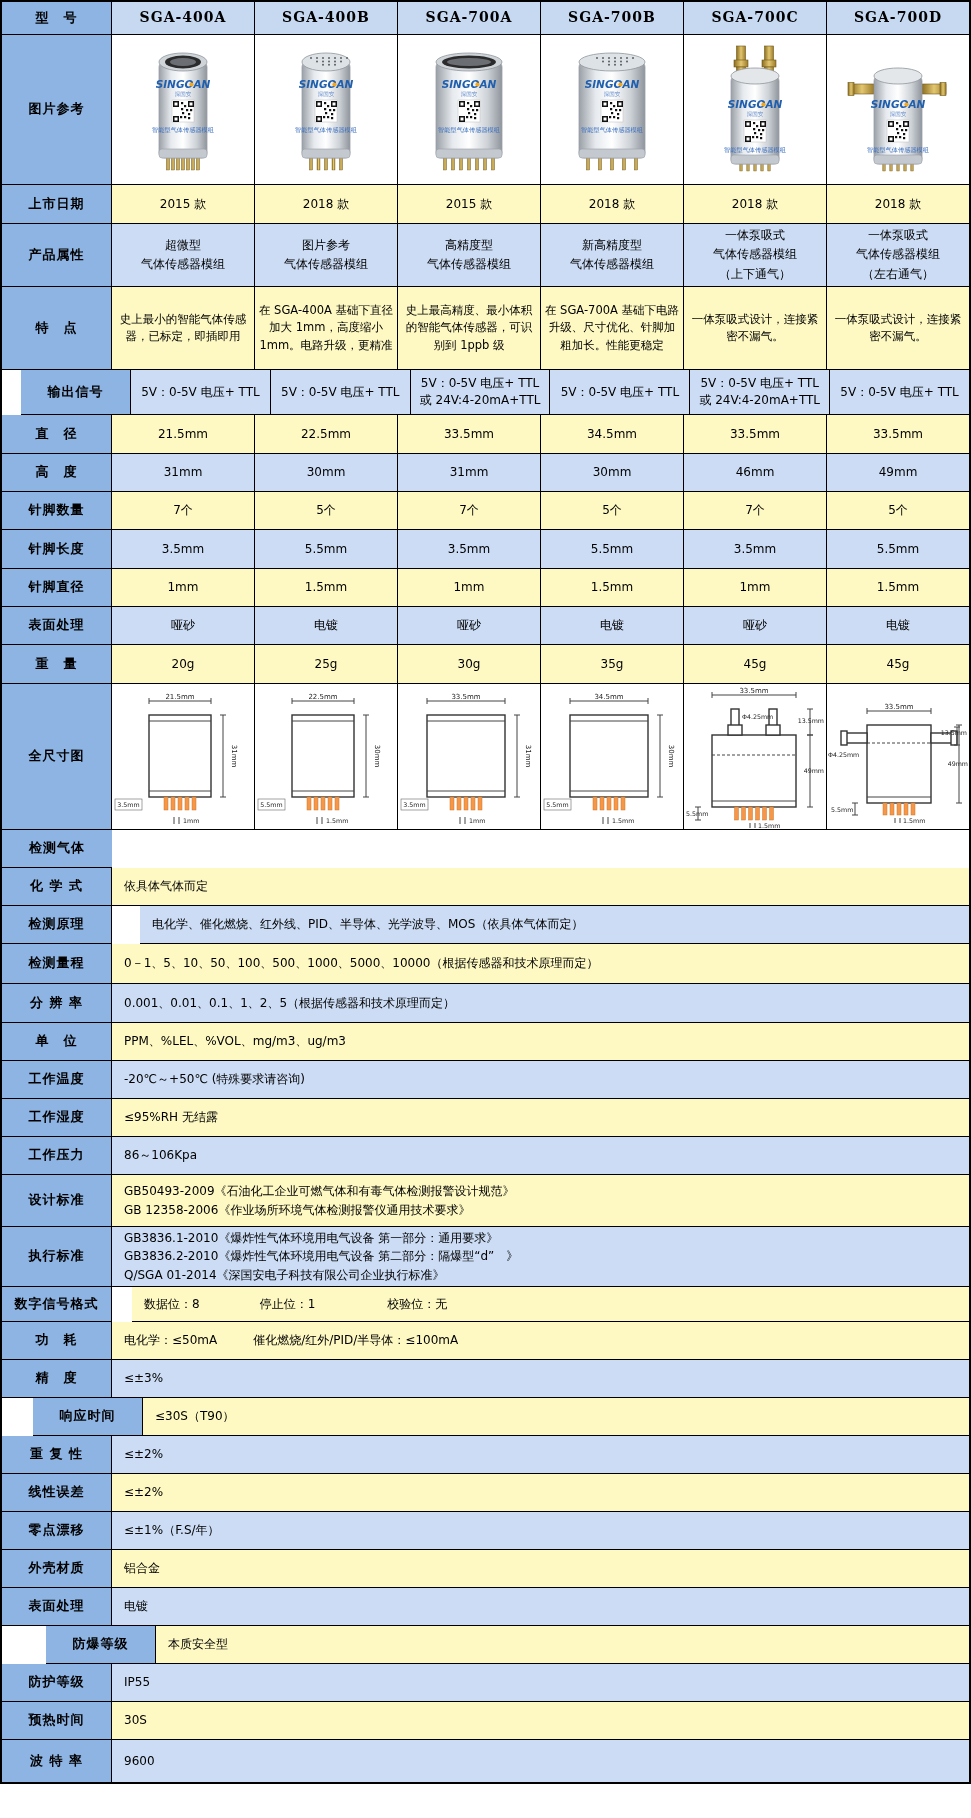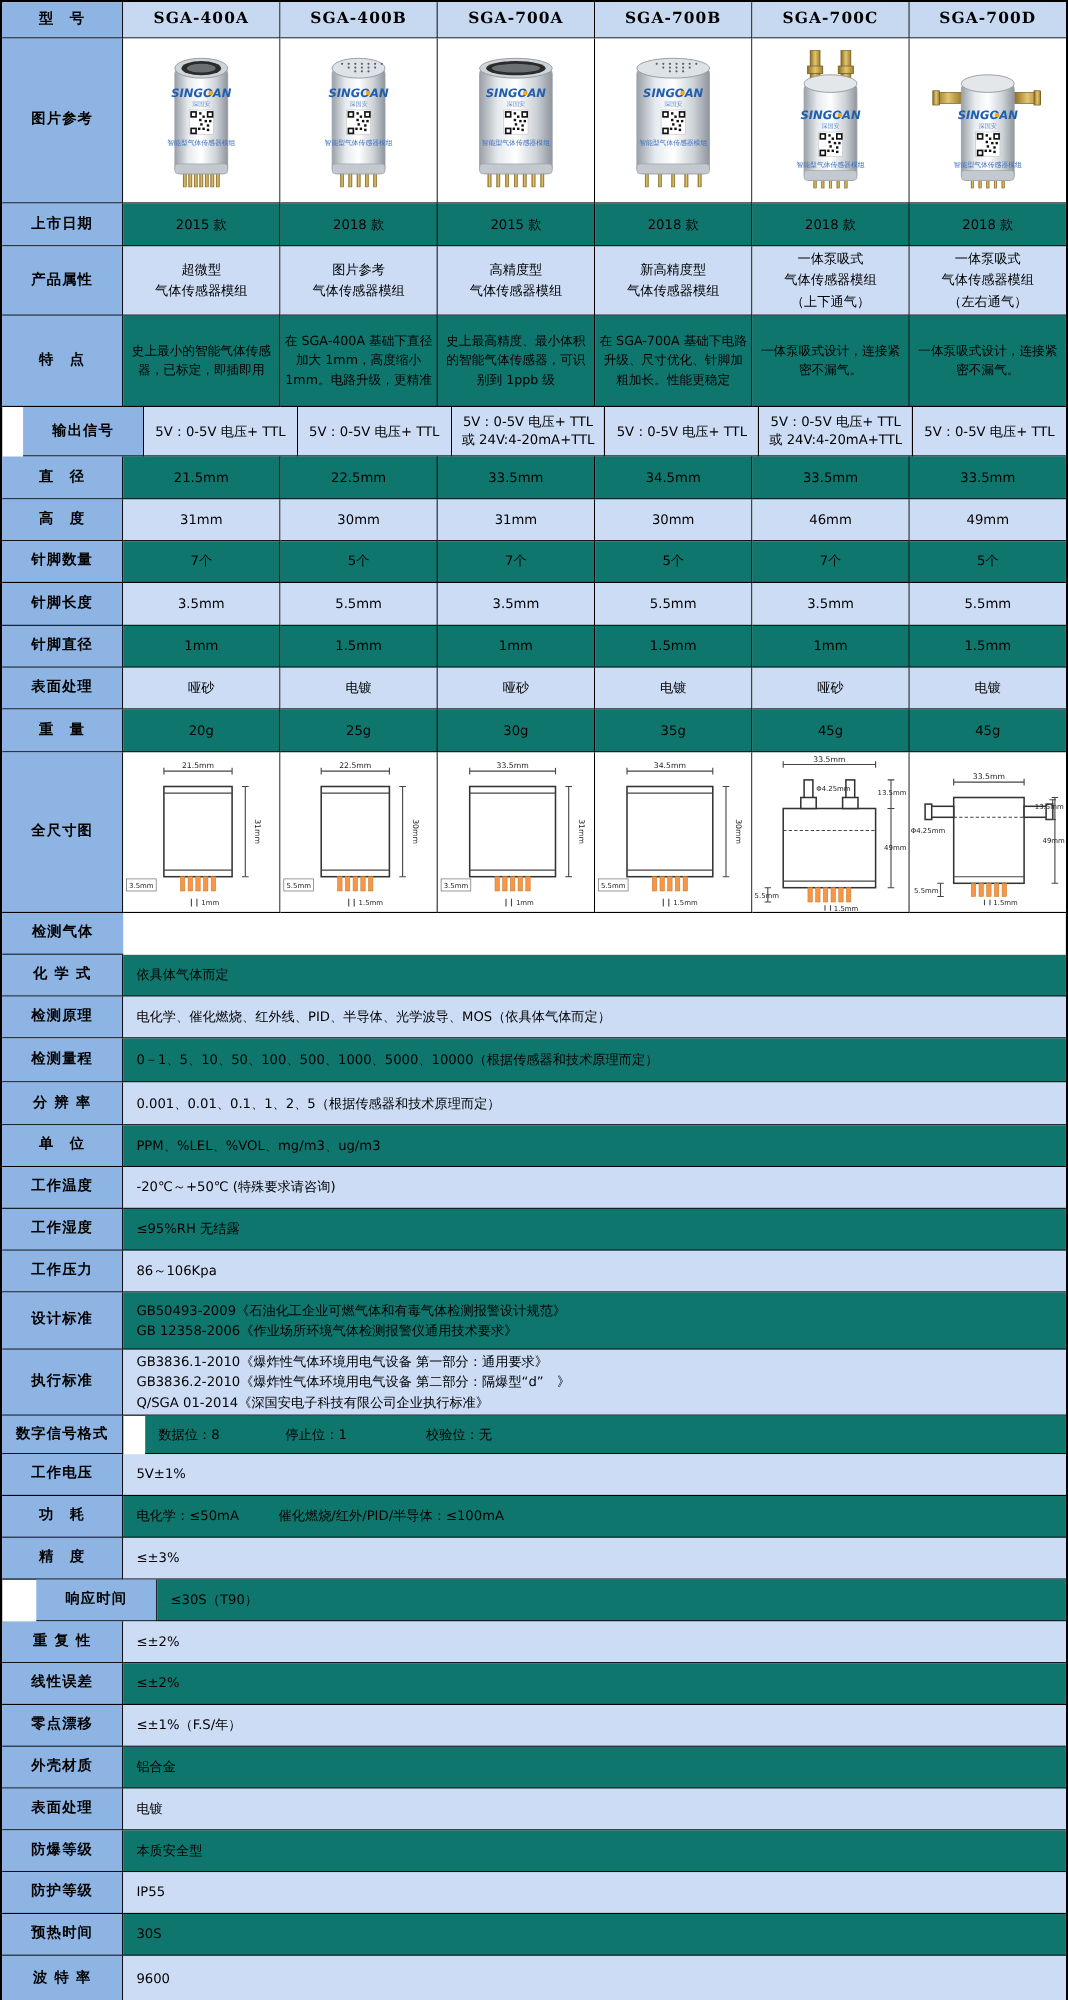--- a/index.html
+++ b/index.html
@@ -16,21 +16,21 @@
          letter-spacing:1px;}
   .mcell{flex:1 1 0;}
   .header-row{height:33px;}
   .header-row .mcell{background:#C6D9F1;font-family:"DejaVu Serif",serif;font-weight:bold;
          font-size:14px;letter-spacing:1px;}
   .photo-row{height:150px;}
   .photo-cell{background:#fff;padding:0;}
   .diagram-row{height:146px;}
   .diagram-cell{background:#fff;padding:0;}
   .shade-a .mcell, .shade-a .vcell{background:#CBDCF4;}
-  .shade-b .mcell, .shade-b .vcell{background:#0f766e;}
+  .shade-b .mcell, .shade-b .vcell{background:#fef9c3;}
   .r-features .mcell{font-size:11.5px;line-height:1.5;padding:2px 3px;}
   .r-attribute .mcell{line-height:1.6;}
   .vcell{flex:1 1 0;justify-content:flex-start;text-align:left;padding-left:12px;
          font-size:12px;line-height:1.55;}
   svg{display:block;}
   .dl{stroke:#444;stroke-width:1;}
   .bodyln{stroke:#333;stroke-width:1.4;fill:#fff;}
   .dt{font-size:7px;fill:#222;font-family:"DejaVu Sans",sans-serif;}
   .dts{font-size:6.3px;fill:#222;font-family:"DejaVu Sans",sans-serif;}
 </style>
@@ -645,21 +645,21 @@
         </svg></div>
   </div>
 
 <div class="row shade-a" style="height: 38px;">
       <div class="cell label">检测气体</div>
     </div>
     <div class="row shade-b" style="height: 38px;">
       <div class="cell label">化 学 式</div>
       <div class="cell vcell">依具体气体而定</div>
     </div>
-    <div class="row shade-a" style="height: 38px;">
+    <div class="row shade-a" style="height: 38px; gap: 28px;">
       <div class="cell label">检测原理</div>
       <div class="cell vcell">电化学、催化燃烧、红外线、PID、半导体、光学波导、MOS（依具体气体而定）</div>
     </div>
     <div class="row shade-b" style="height: 40px;">
       <div class="cell label">检测量程</div>
       <div class="cell vcell">0－1、5、10、50、100、500、1000、5000、10000（根据传感器和技术原理而定）</div>
     </div>
     <div class="row shade-a" style="height: 39px;">
       <div class="cell label">分 辨 率</div>
       <div class="cell vcell">0.001、0.01、0.1、1、2、5（根据传感器和技术原理而定）</div>
@@ -688,24 +688,20 @@
     <div class="row shade-a" style="height: 60px;">
       <div class="cell label">执行标准</div>
       <div class="cell vcell">GB3836.1-2010《爆炸性气体环境用电气设备 第一部分：通用要求》
 GB3836.2-2010《爆炸性气体环境用电气设备 第二部分：隔爆型“d”　》
 Q/SGA 01-2014《深国安电子科技有限公司企业执行标准》</div>
     </div>
     <div class="row shade-b" style="height: 35px; gap: 20px;">
       <div class="cell label">数字信号格式</div>
       <div class="cell vcell">数据位：8　　　　　停止位：1　　　　　　校验位：无</div>
     </div>
-    <div class="row shade-a" style="height: 38px;">
-      <div class="cell label">工作电压</div>
-      <div class="cell vcell">5V±1%</div>
-    </div>
     <div class="row shade-b" style="height: 38px;">
       <div class="cell label">功　耗</div>
       <div class="cell vcell">电化学：≤50mA　　　催化燃烧/红外/PID/半导体：≤100mA</div>
     </div>
     <div class="row shade-a" style="height: 38px;">
       <div class="cell label">精　度</div>
       <div class="cell vcell">≤±3%</div>
     </div>
     <div class="row shade-b" style="height: 38px; padding-left: 31px;">
       <div class="cell label">响应时间</div>
@@ -724,21 +720,21 @@
       <div class="cell vcell">≤±1%（F.S/年）</div>
     </div>
     <div class="row shade-b" style="height: 38px;">
       <div class="cell label">外壳材质</div>
       <div class="cell vcell">铝合金</div>
     </div>
     <div class="row shade-a" style="height: 38px;">
       <div class="cell label">表面处理</div>
       <div class="cell vcell">电镀</div>
     </div>
-    <div class="row shade-b" style="height: 38px;">
+    <div class="row shade-b" style="height: 38px; padding-left: 44px;">
       <div class="cell label">防爆等级</div>
       <div class="cell vcell">本质安全型</div>
     </div>
     <div class="row shade-a" style="height: 38px;">
       <div class="cell label">防护等级</div>
       <div class="cell vcell">IP55</div>
     </div>
     <div class="row shade-b" style="height: 38px;">
       <div class="cell label">预热时间</div>
       <div class="cell vcell">30S</div>

